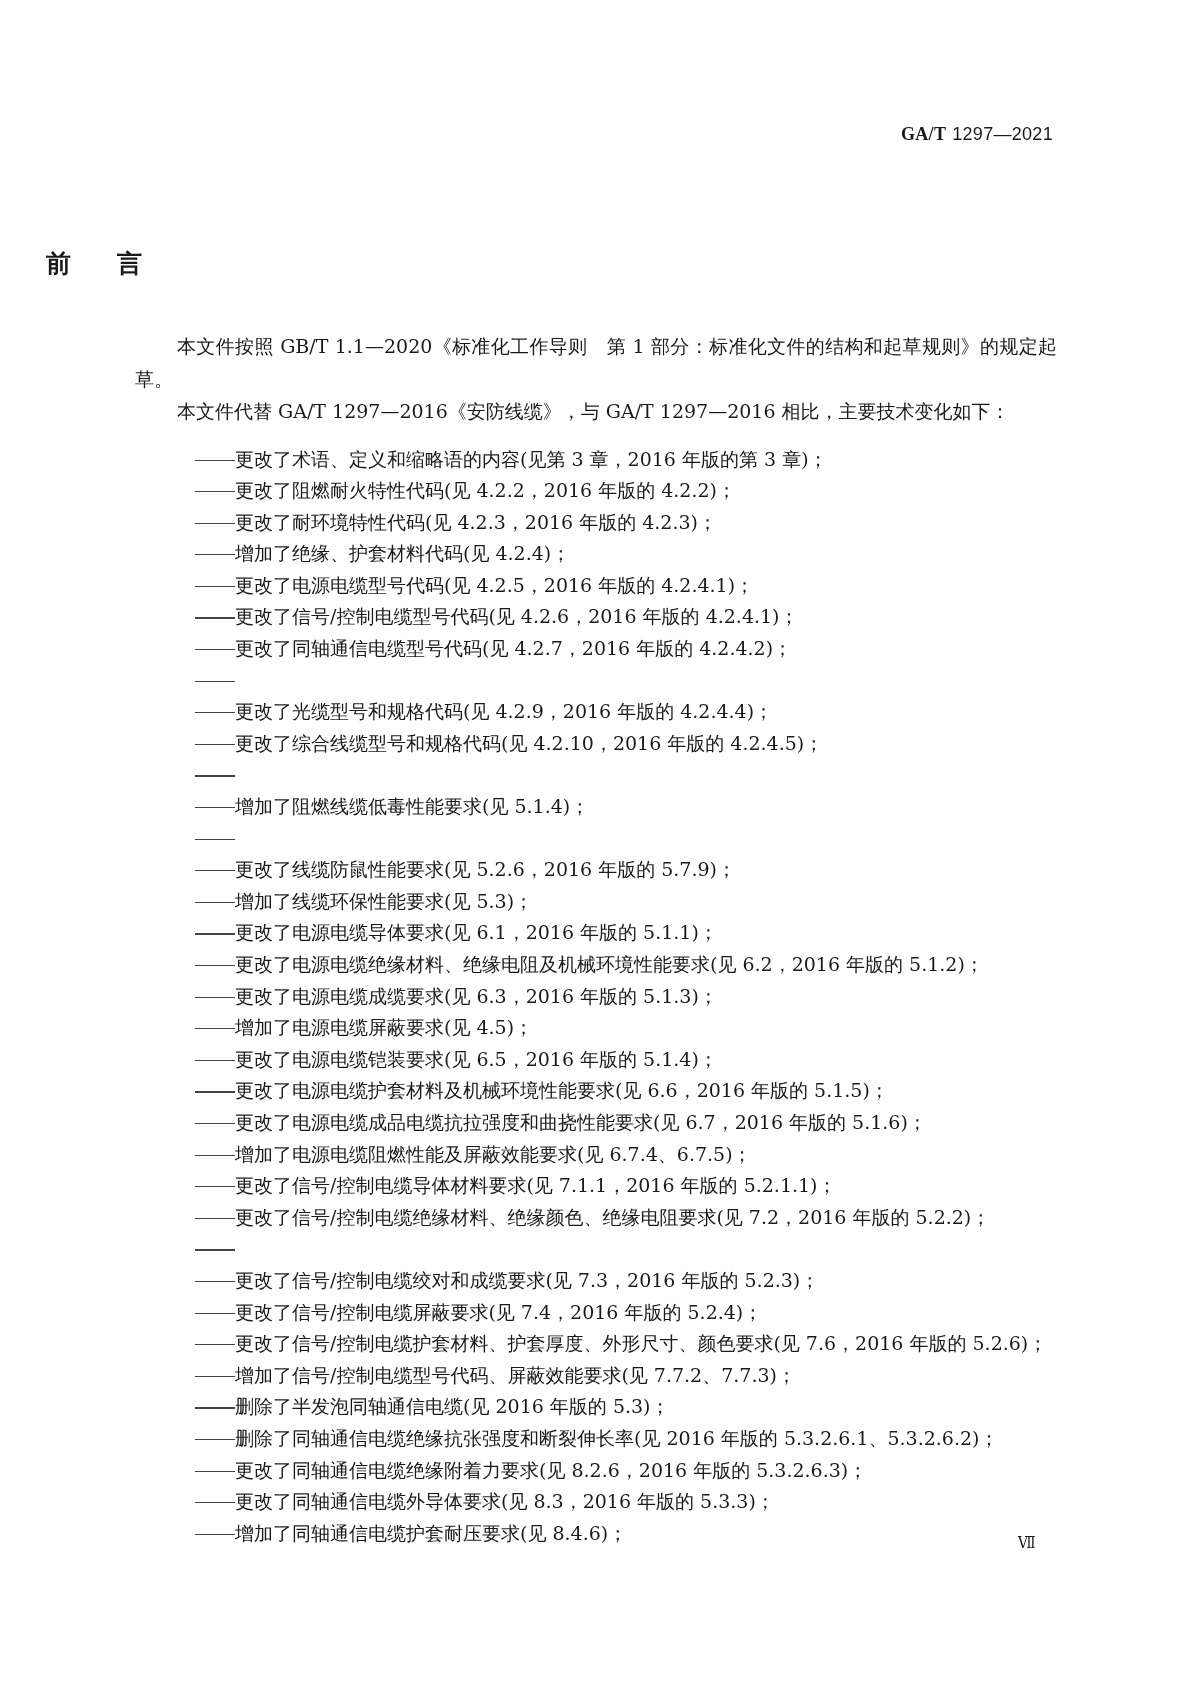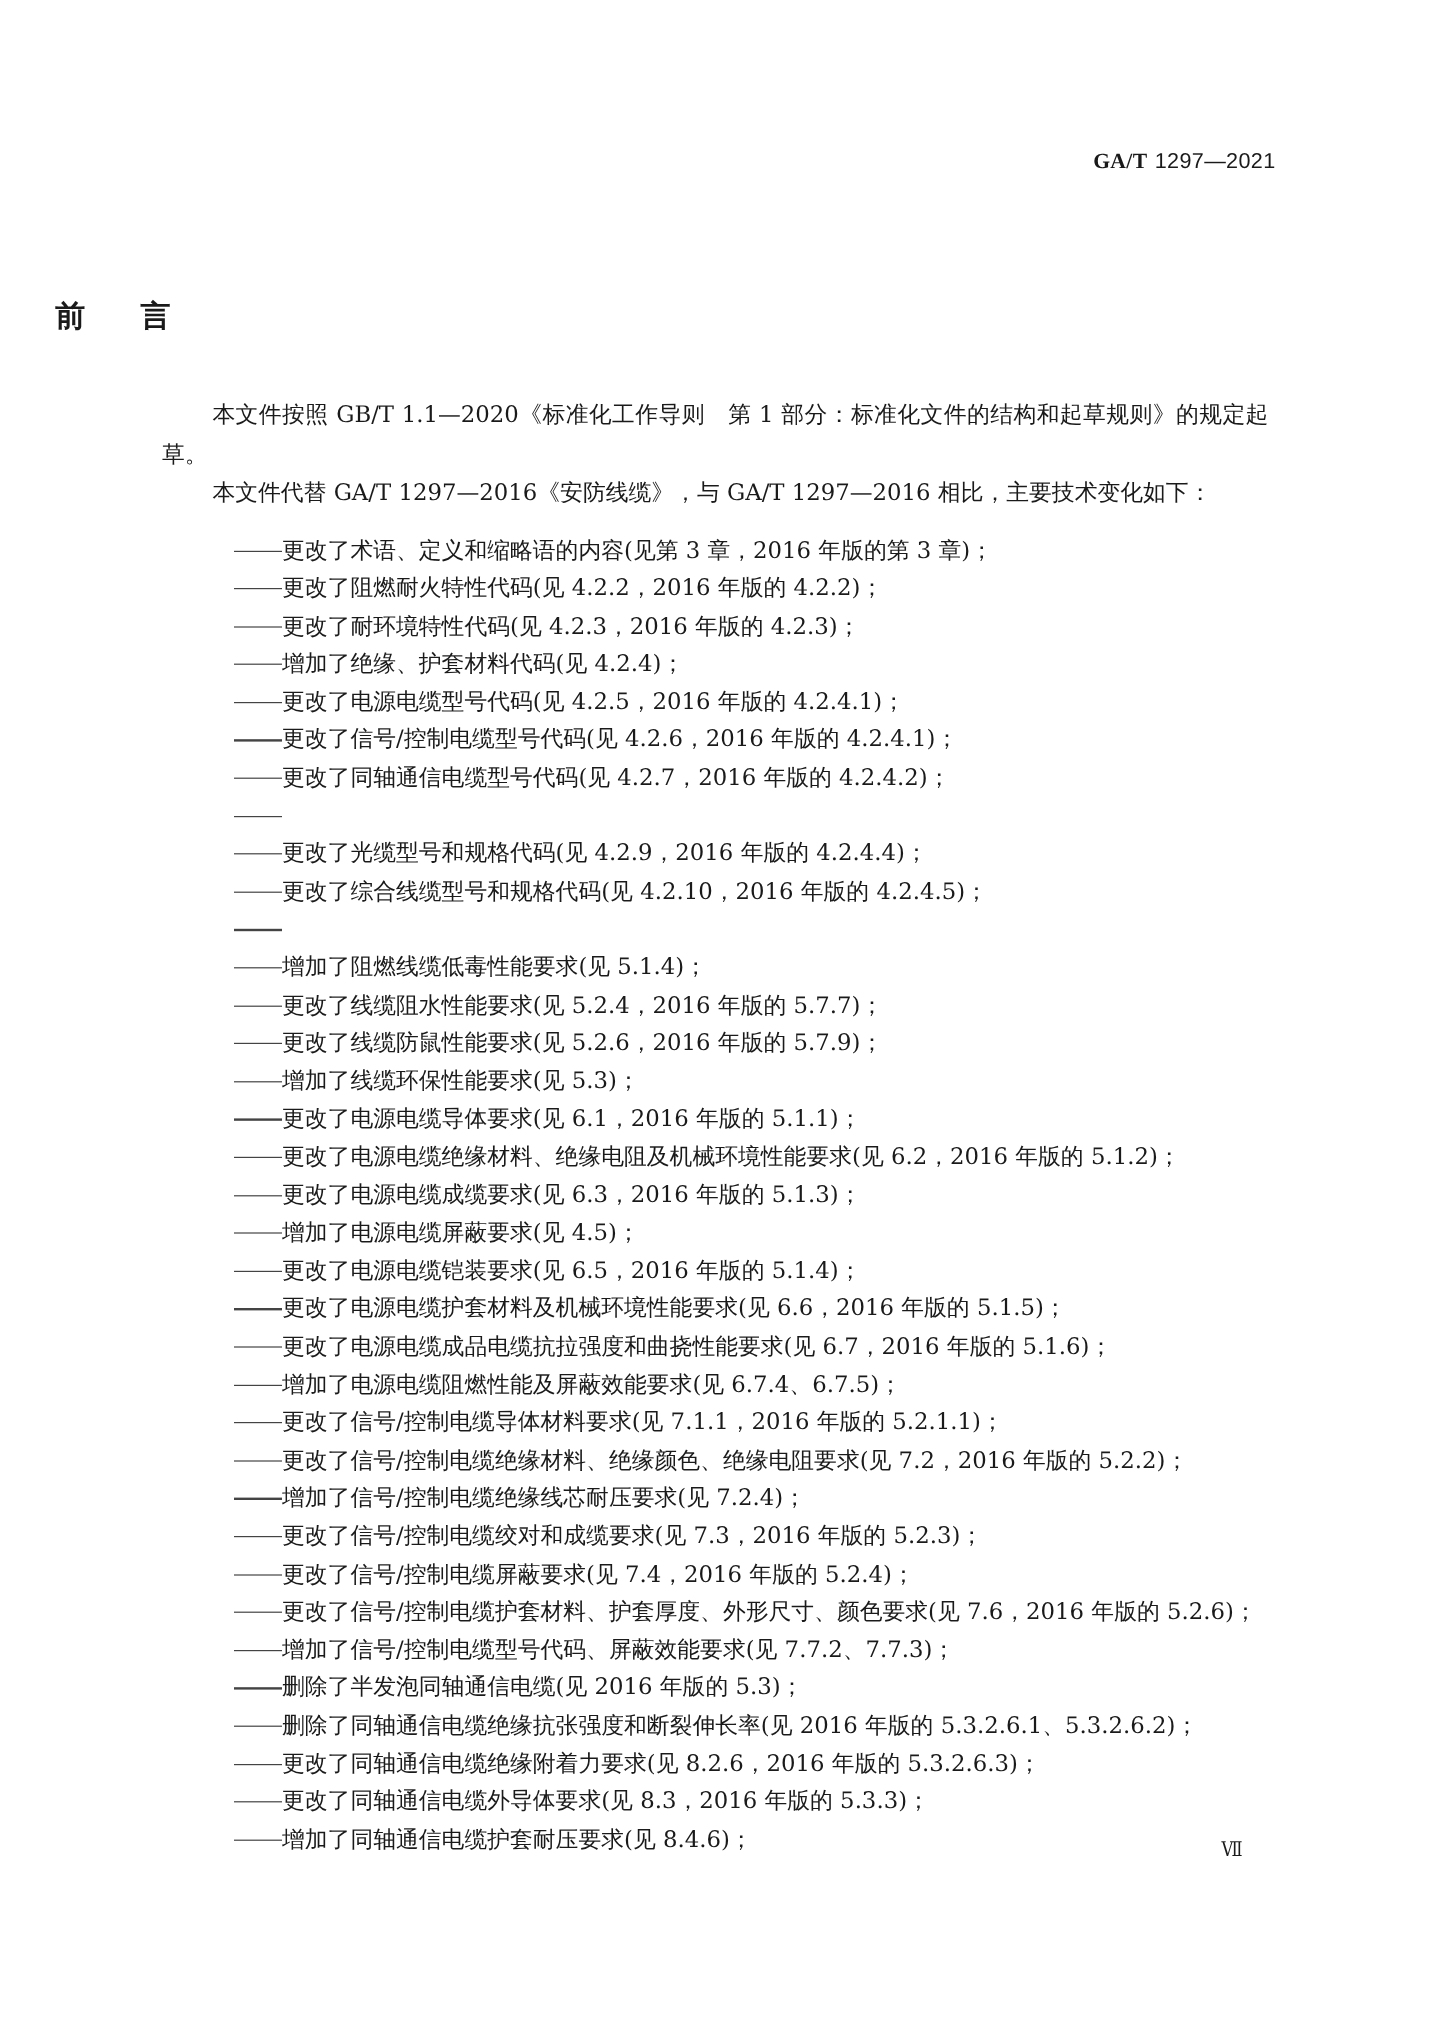--- a/index.html
+++ b/index.html
@@ -11,21 +11,21 @@
       width: 1191px;
       height: 1684px;
       position: relative;
       overflow: hidden;
       color: #1a1a1a;
       font-family: "DejaVu Serif", "Liberation Serif", serif;
     }
     .page-header {
       position: absolute;
       top: 124px;
-      right: 128px;
+      right: 138px;
       font-size: 17px;
       letter-spacing: 0.3px;
       white-space: nowrap;
     }
     .page-header .code-prefix {
       font-family: "Liberation Serif", "DejaVu Serif", serif;
       font-weight: bold;
       font-size: 18px;
     }
     .page-header .code-number {
@@ -114,34 +114,34 @@
       <li class="change-item"><span class="dash"></span><span>更改了耐环境特性代码(见 4.2.3，2016 年版的 4.2.3)；</span></li>
       <li class="change-item"><span class="dash"></span><span>增加了绝缘、护套材料代码(见 4.2.4)；</span></li>
       <li class="change-item"><span class="dash"></span><span>更改了电源电缆型号代码(见 4.2.5，2016 年版的 4.2.4.1)；</span></li>
       <li class="change-item"><span class="dash"></span><span>更改了信号/控制电缆型号代码(见 4.2.6，2016 年版的 4.2.4.1)；</span></li>
       <li class="change-item"><span class="dash"></span><span>更改了同轴通信电缆型号代码(见 4.2.7，2016 年版的 4.2.4.2)；</span></li>
       <li class="change-item"><span class="dash"></span></li>
       <li class="change-item"><span class="dash"></span><span>更改了光缆型号和规格代码(见 4.2.9，2016 年版的 4.2.4.4)；</span></li>
       <li class="change-item"><span class="dash"></span><span>更改了综合线缆型号和规格代码(见 4.2.10，2016 年版的 4.2.4.5)；</span></li>
       <li class="change-item"><span class="dash"></span></li>
       <li class="change-item"><span class="dash"></span><span>增加了阻燃线缆低毒性能要求(见 5.1.4)；</span></li>
-      <li class="change-item"><span class="dash"></span><span>更改了线缆阻水性能要求(见 5.2.4，2016 年版的 5.7.7)；</span></li>
+      <li class="change-item"><span class="dash"></span></li>
       <li class="change-item"><span class="dash"></span><span>更改了线缆防鼠性能要求(见 5.2.6，2016 年版的 5.7.9)；</span></li>
       <li class="change-item"><span class="dash"></span><span>增加了线缆环保性能要求(见 5.3)；</span></li>
       <li class="change-item"><span class="dash"></span><span>更改了电源电缆导体要求(见 6.1，2016 年版的 5.1.1)；</span></li>
       <li class="change-item"><span class="dash"></span><span>更改了电源电缆绝缘材料、绝缘电阻及机械环境性能要求(见 6.2，2016 年版的 5.1.2)；</span></li>
       <li class="change-item"><span class="dash"></span><span>更改了电源电缆成缆要求(见 6.3，2016 年版的 5.1.3)；</span></li>
       <li class="change-item"><span class="dash"></span><span>增加了电源电缆屏蔽要求(见 4.5)；</span></li>
       <li class="change-item"><span class="dash"></span><span>更改了电源电缆铠装要求(见 6.5，2016 年版的 5.1.4)；</span></li>
       <li class="change-item"><span class="dash"></span><span>更改了电源电缆护套材料及机械环境性能要求(见 6.6，2016 年版的 5.1.5)；</span></li>
       <li class="change-item"><span class="dash"></span><span>更改了电源电缆成品电缆抗拉强度和曲挠性能要求(见 6.7，2016 年版的 5.1.6)；</span></li>
       <li class="change-item"><span class="dash"></span><span>增加了电源电缆阻燃性能及屏蔽效能要求(见 6.7.4、6.7.5)；</span></li>
       <li class="change-item"><span class="dash"></span><span>更改了信号/控制电缆导体材料要求(见 7.1.1，2016 年版的 5.2.1.1)；</span></li>
       <li class="change-item"><span class="dash"></span><span>更改了信号/控制电缆绝缘材料、绝缘颜色、绝缘电阻要求(见 7.2，2016 年版的 5.2.2)；</span></li>
-      <li class="change-item"><span class="dash"></span><span>增加了信号/控制电缆绝缘线芯耐压要求(见 7.2.4)；</span></li>
+      <li class="change-item"><span class="dash"></span></li>
       <li class="change-item"><span class="dash"></span><span>更改了信号/控制电缆绞对和成缆要求(见 7.3，2016 年版的 5.2.3)；</span></li>
       <li class="change-item"><span class="dash"></span><span>更改了信号/控制电缆屏蔽要求(见 7.4，2016 年版的 5.2.4)；</span></li>
       <li class="change-item"><span class="dash"></span><span>更改了信号/控制电缆护套材料、护套厚度、外形尺寸、颜色要求(见 7.6，2016 年版的 5.2.6)；</span></li>
       <li class="change-item"><span class="dash"></span><span>增加了信号/控制电缆型号代码、屏蔽效能要求(见 7.7.2、7.7.3)；</span></li>
       <li class="change-item"><span class="dash"></span><span>删除了半发泡同轴通信电缆(见 2016 年版的 5.3)；</span></li>
       <li class="change-item"><span class="dash"></span><span>删除了同轴通信电缆绝缘抗张强度和断裂伸长率(见 2016 年版的 5.3.2.6.1、5.3.2.6.2)；</span></li>
       <li class="change-item"><span class="dash"></span><span>更改了同轴通信电缆绝缘附着力要求(见 8.2.6，2016 年版的 5.3.2.6.3)；</span></li>
       <li class="change-item"><span class="dash"></span><span>更改了同轴通信电缆外导体要求(见 8.3，2016 年版的 5.3.3)；</span></li>
       <li class="change-item"><span class="dash"></span><span>增加了同轴通信电缆护套耐压要求(见 8.4.6)；</span></li>
     </ul>

